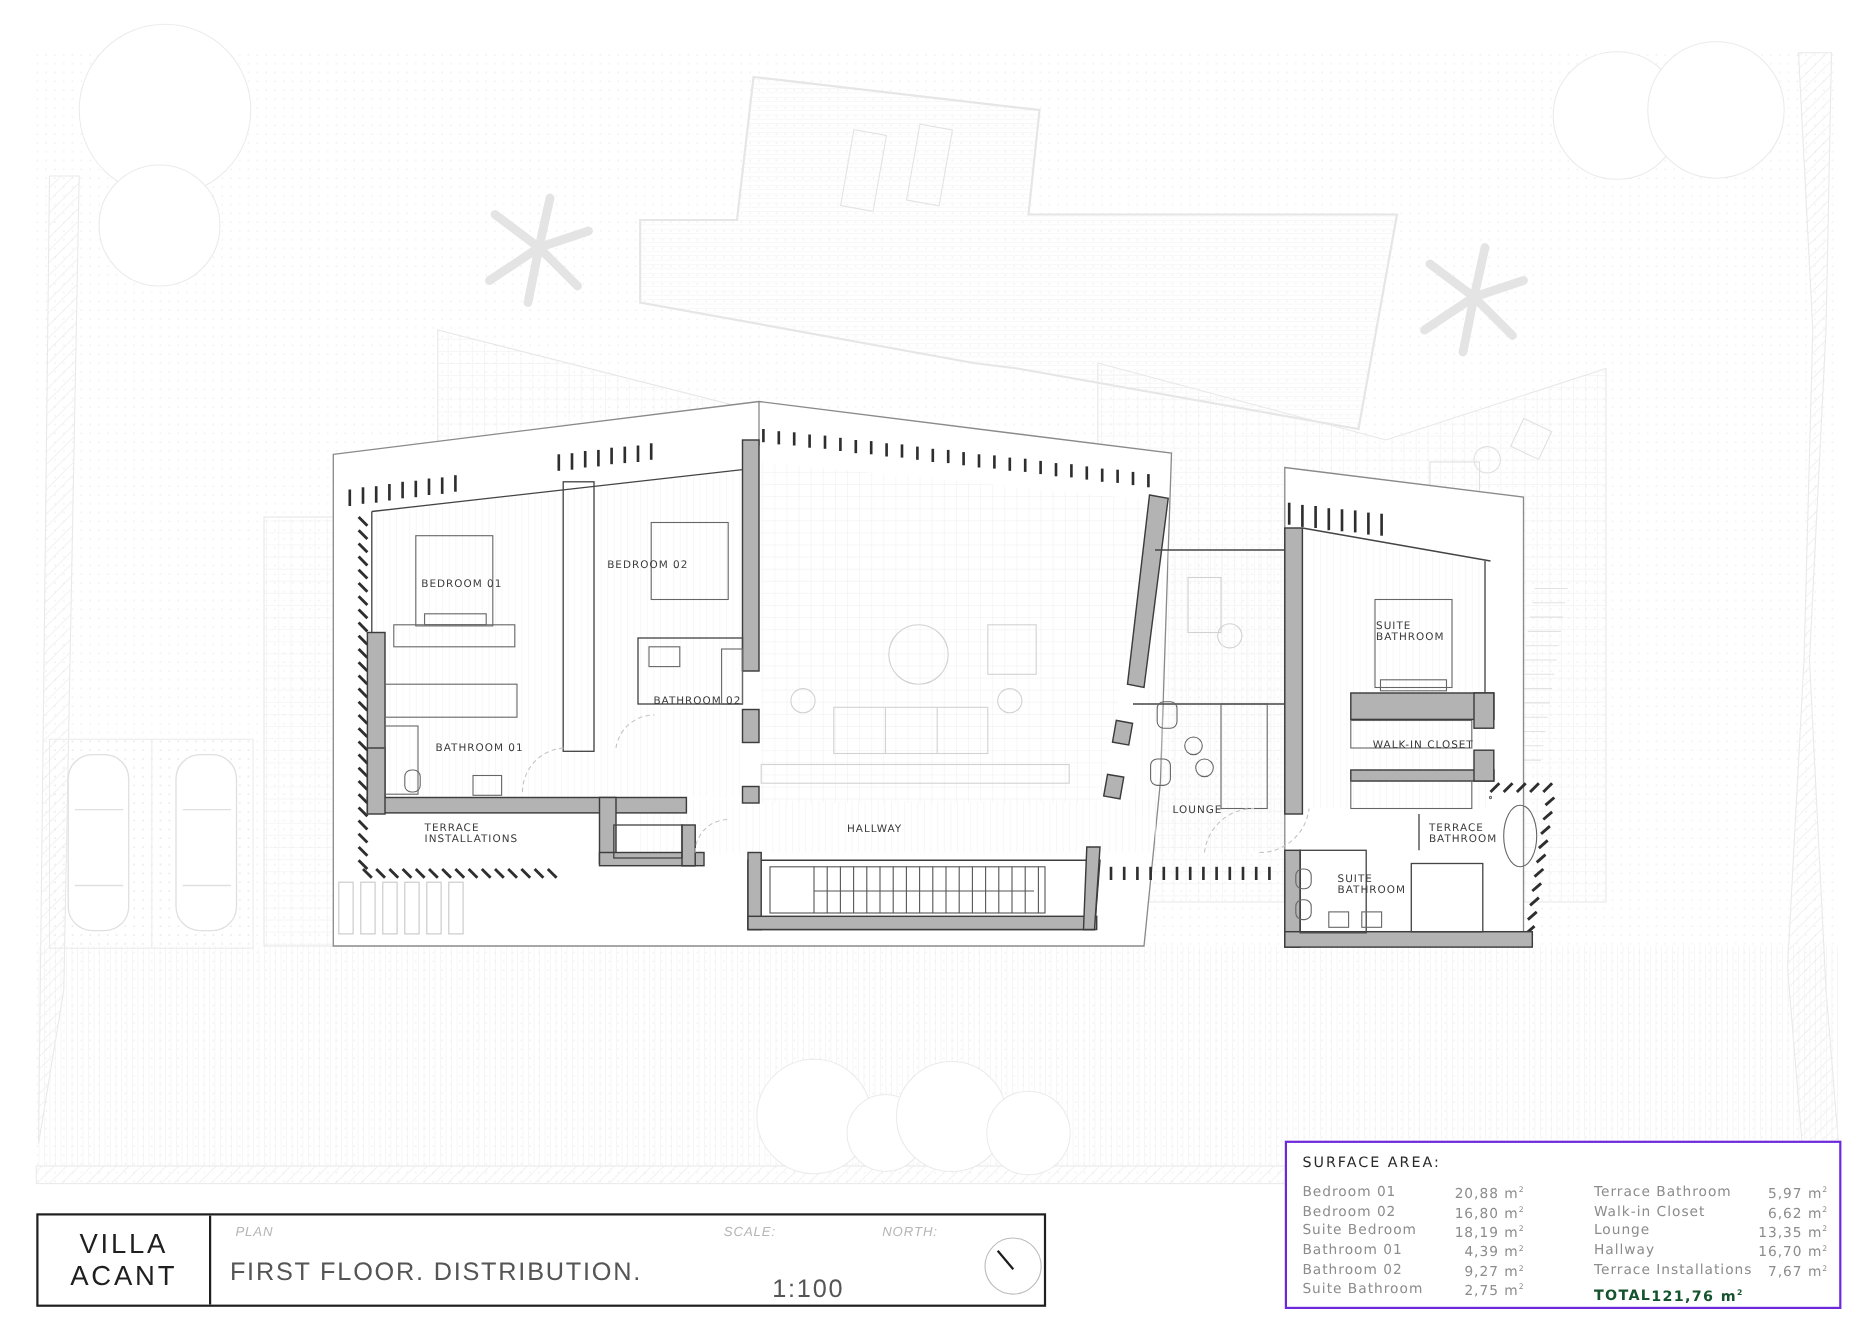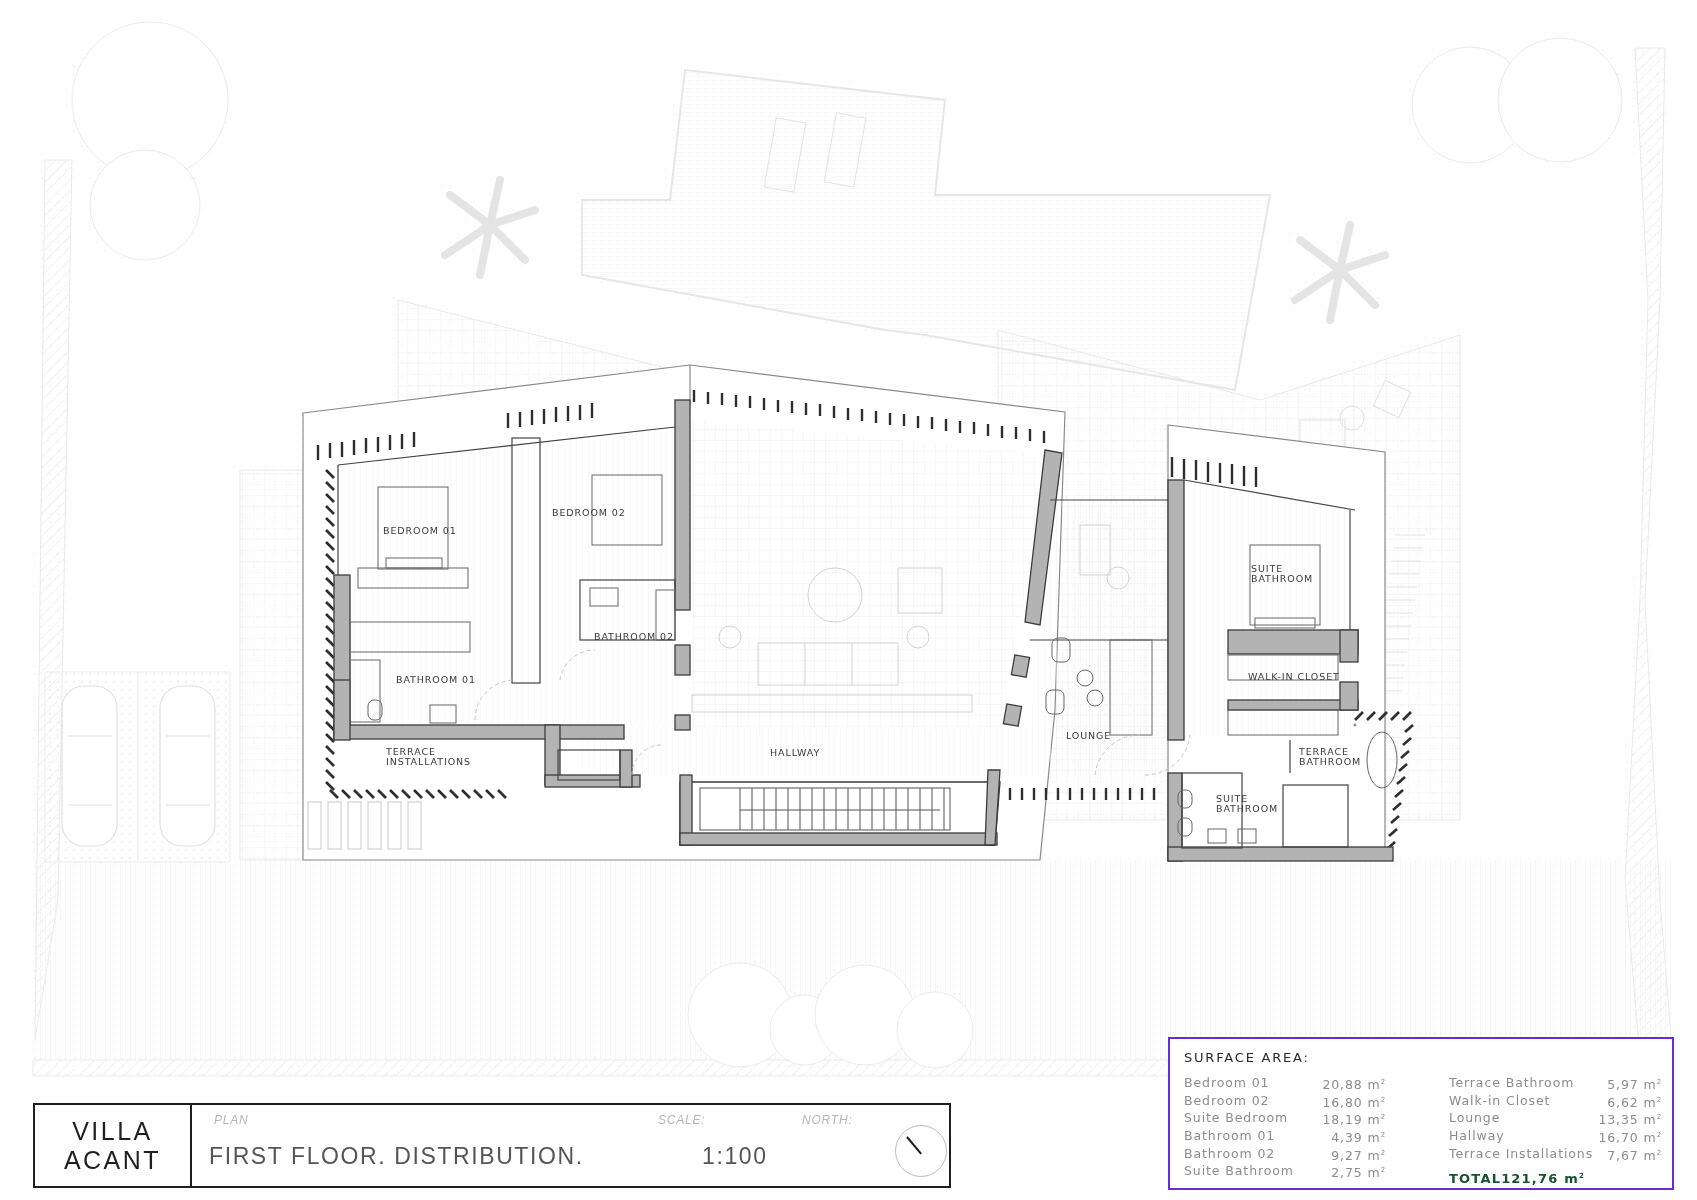--- a/index.html
+++ b/index.html
@@ -399,21 +399,21 @@
 
 <div class="title-block">
   <div class="tb-name">
     <span>VILLA</span>
     <span>ACANT</span>
   </div>
   <div class="tb-body">
     <span class="tb-caption" style="left:22px;">PLAN</span>
     <span class="tb-value" style="left:17px;">FIRST FLOOR. DISTRIBUTION.</span>
     <span class="tb-caption" style="left:466px;">SCALE:</span>
-    <span class="tb-value" style="left:510px;">1:100</span>
+    <span class="tb-value" style="left:510px;margin-top:15px;">1:100</span>
     <span class="tb-caption" style="left:610px;">NORTH:</span>
     <div class="north-circle">
       <div class="north-needle"></div>
     </div>
   </div>
 </div>
 
 <div class="area-box">
   <div class="area-title">SURFACE AREA:</div>
   <div class="area-col" style="left:14px; width:202px;">

